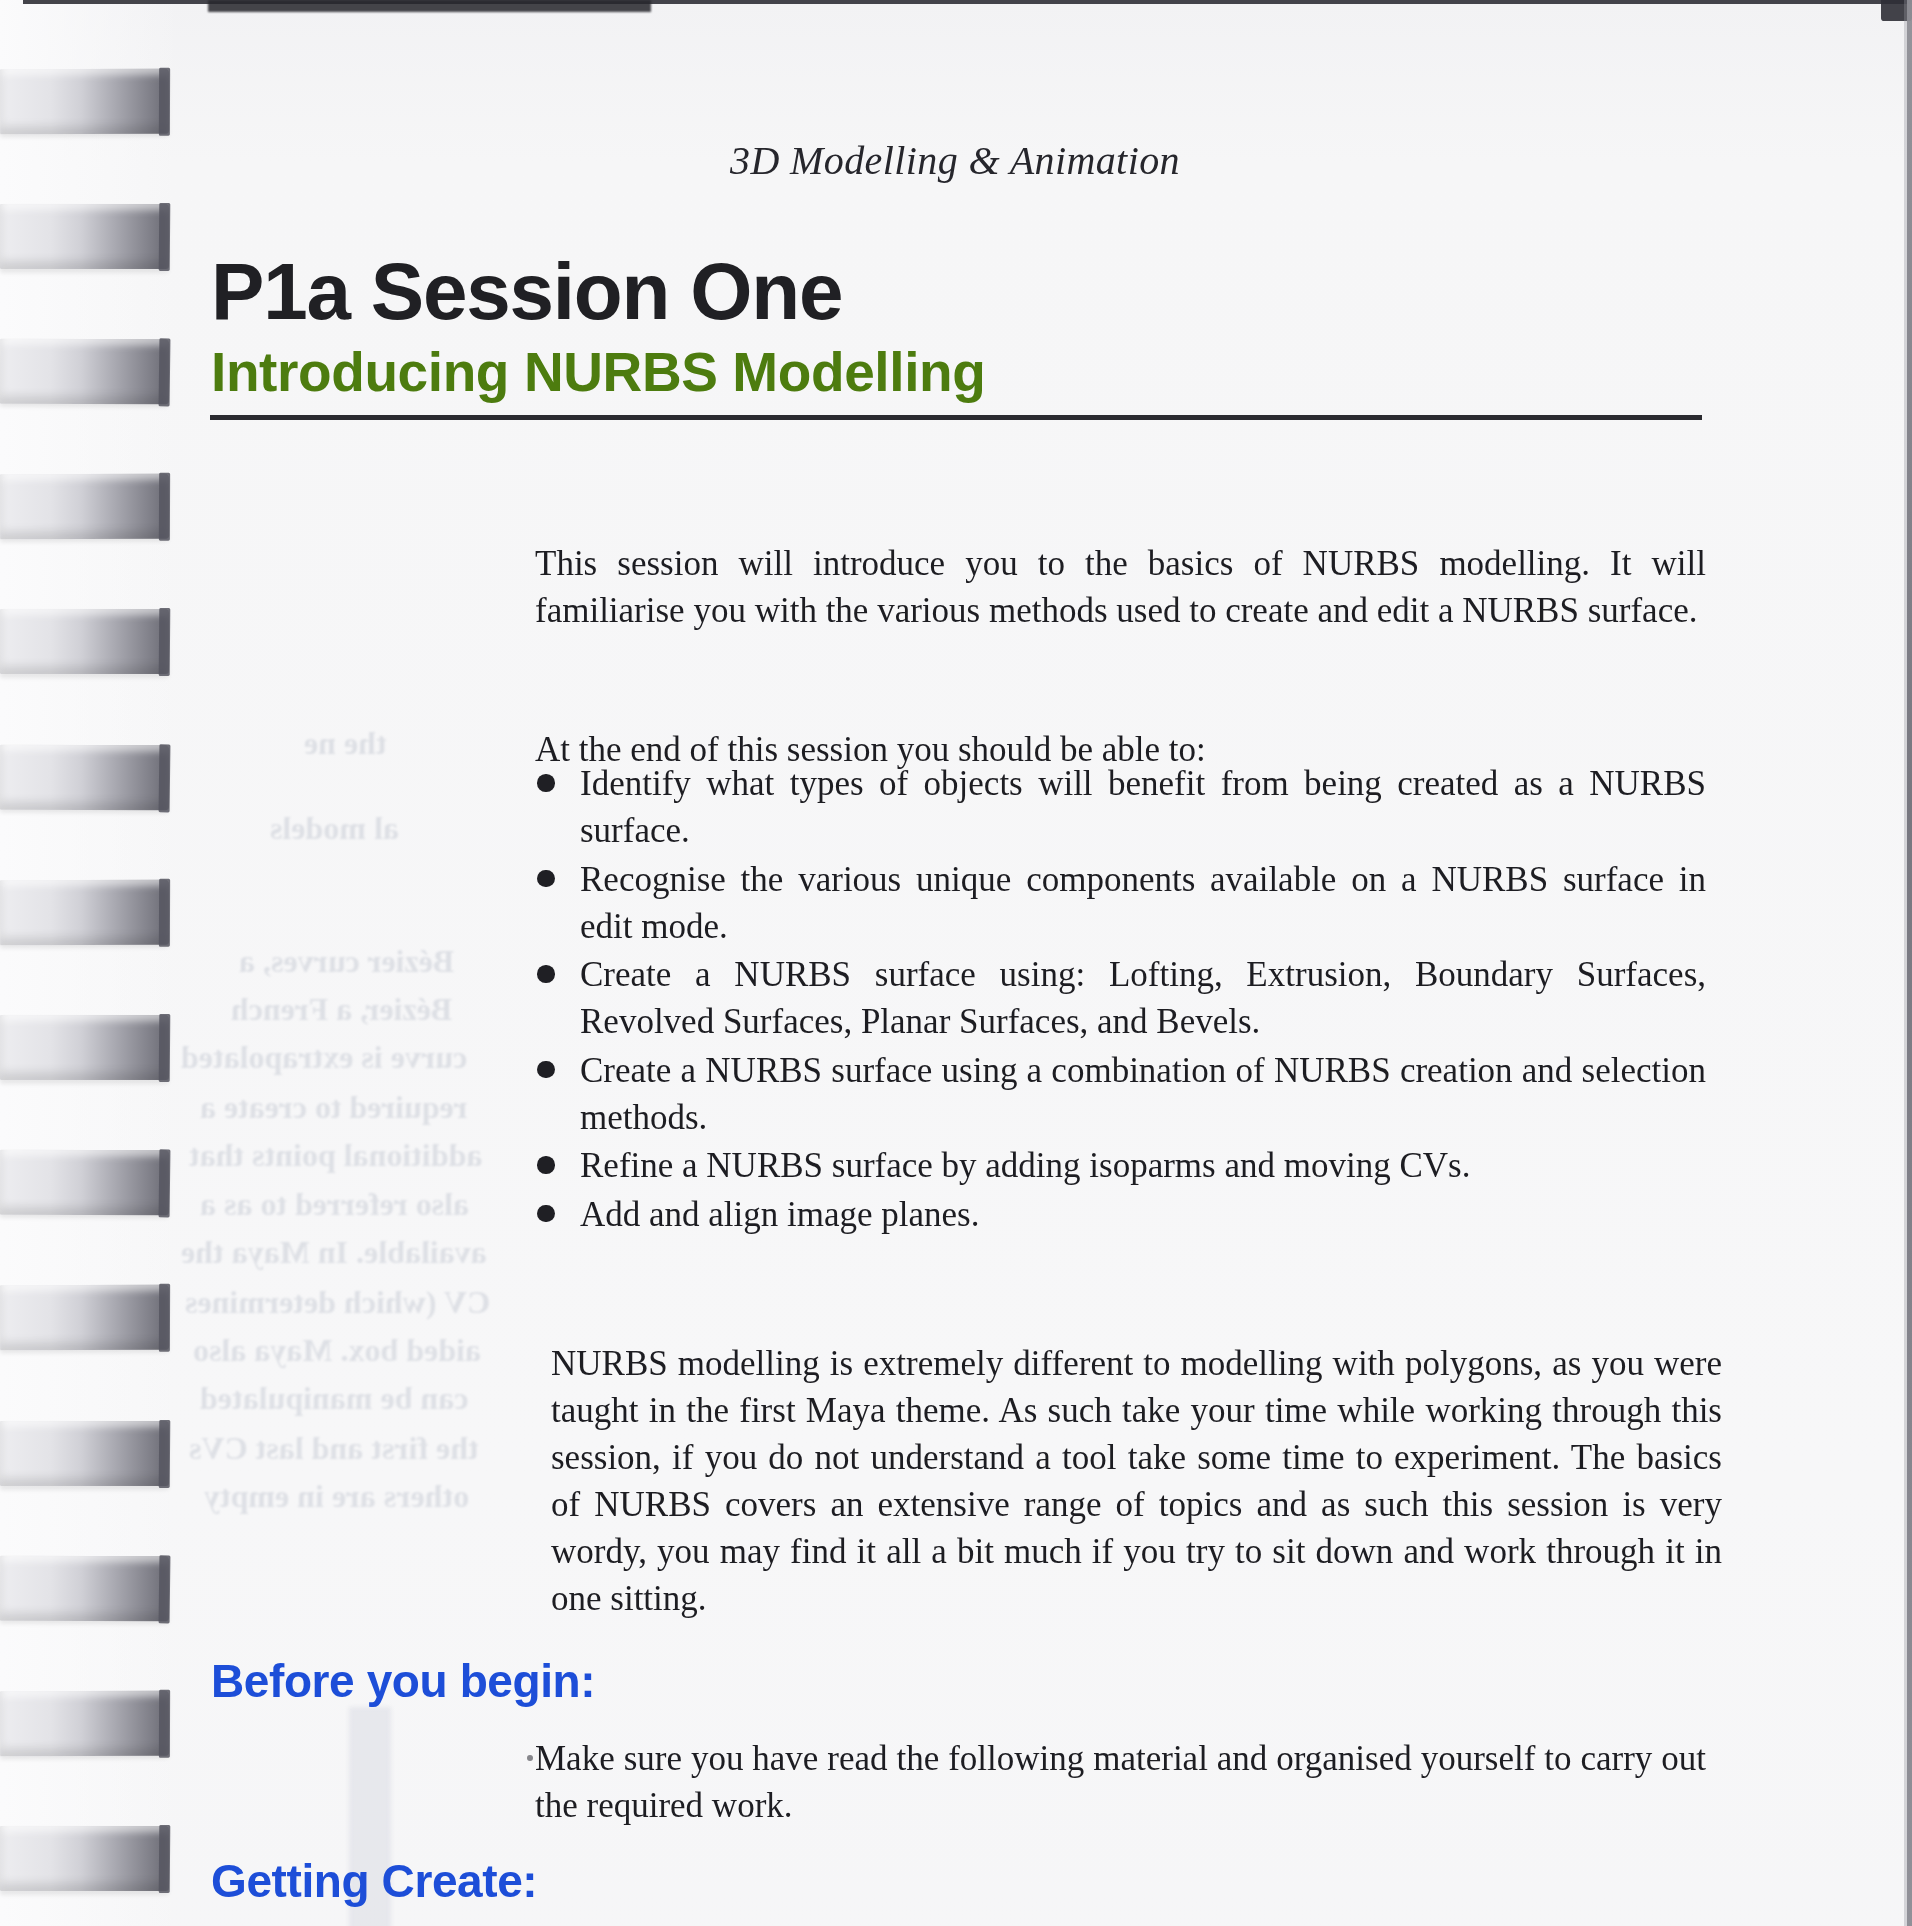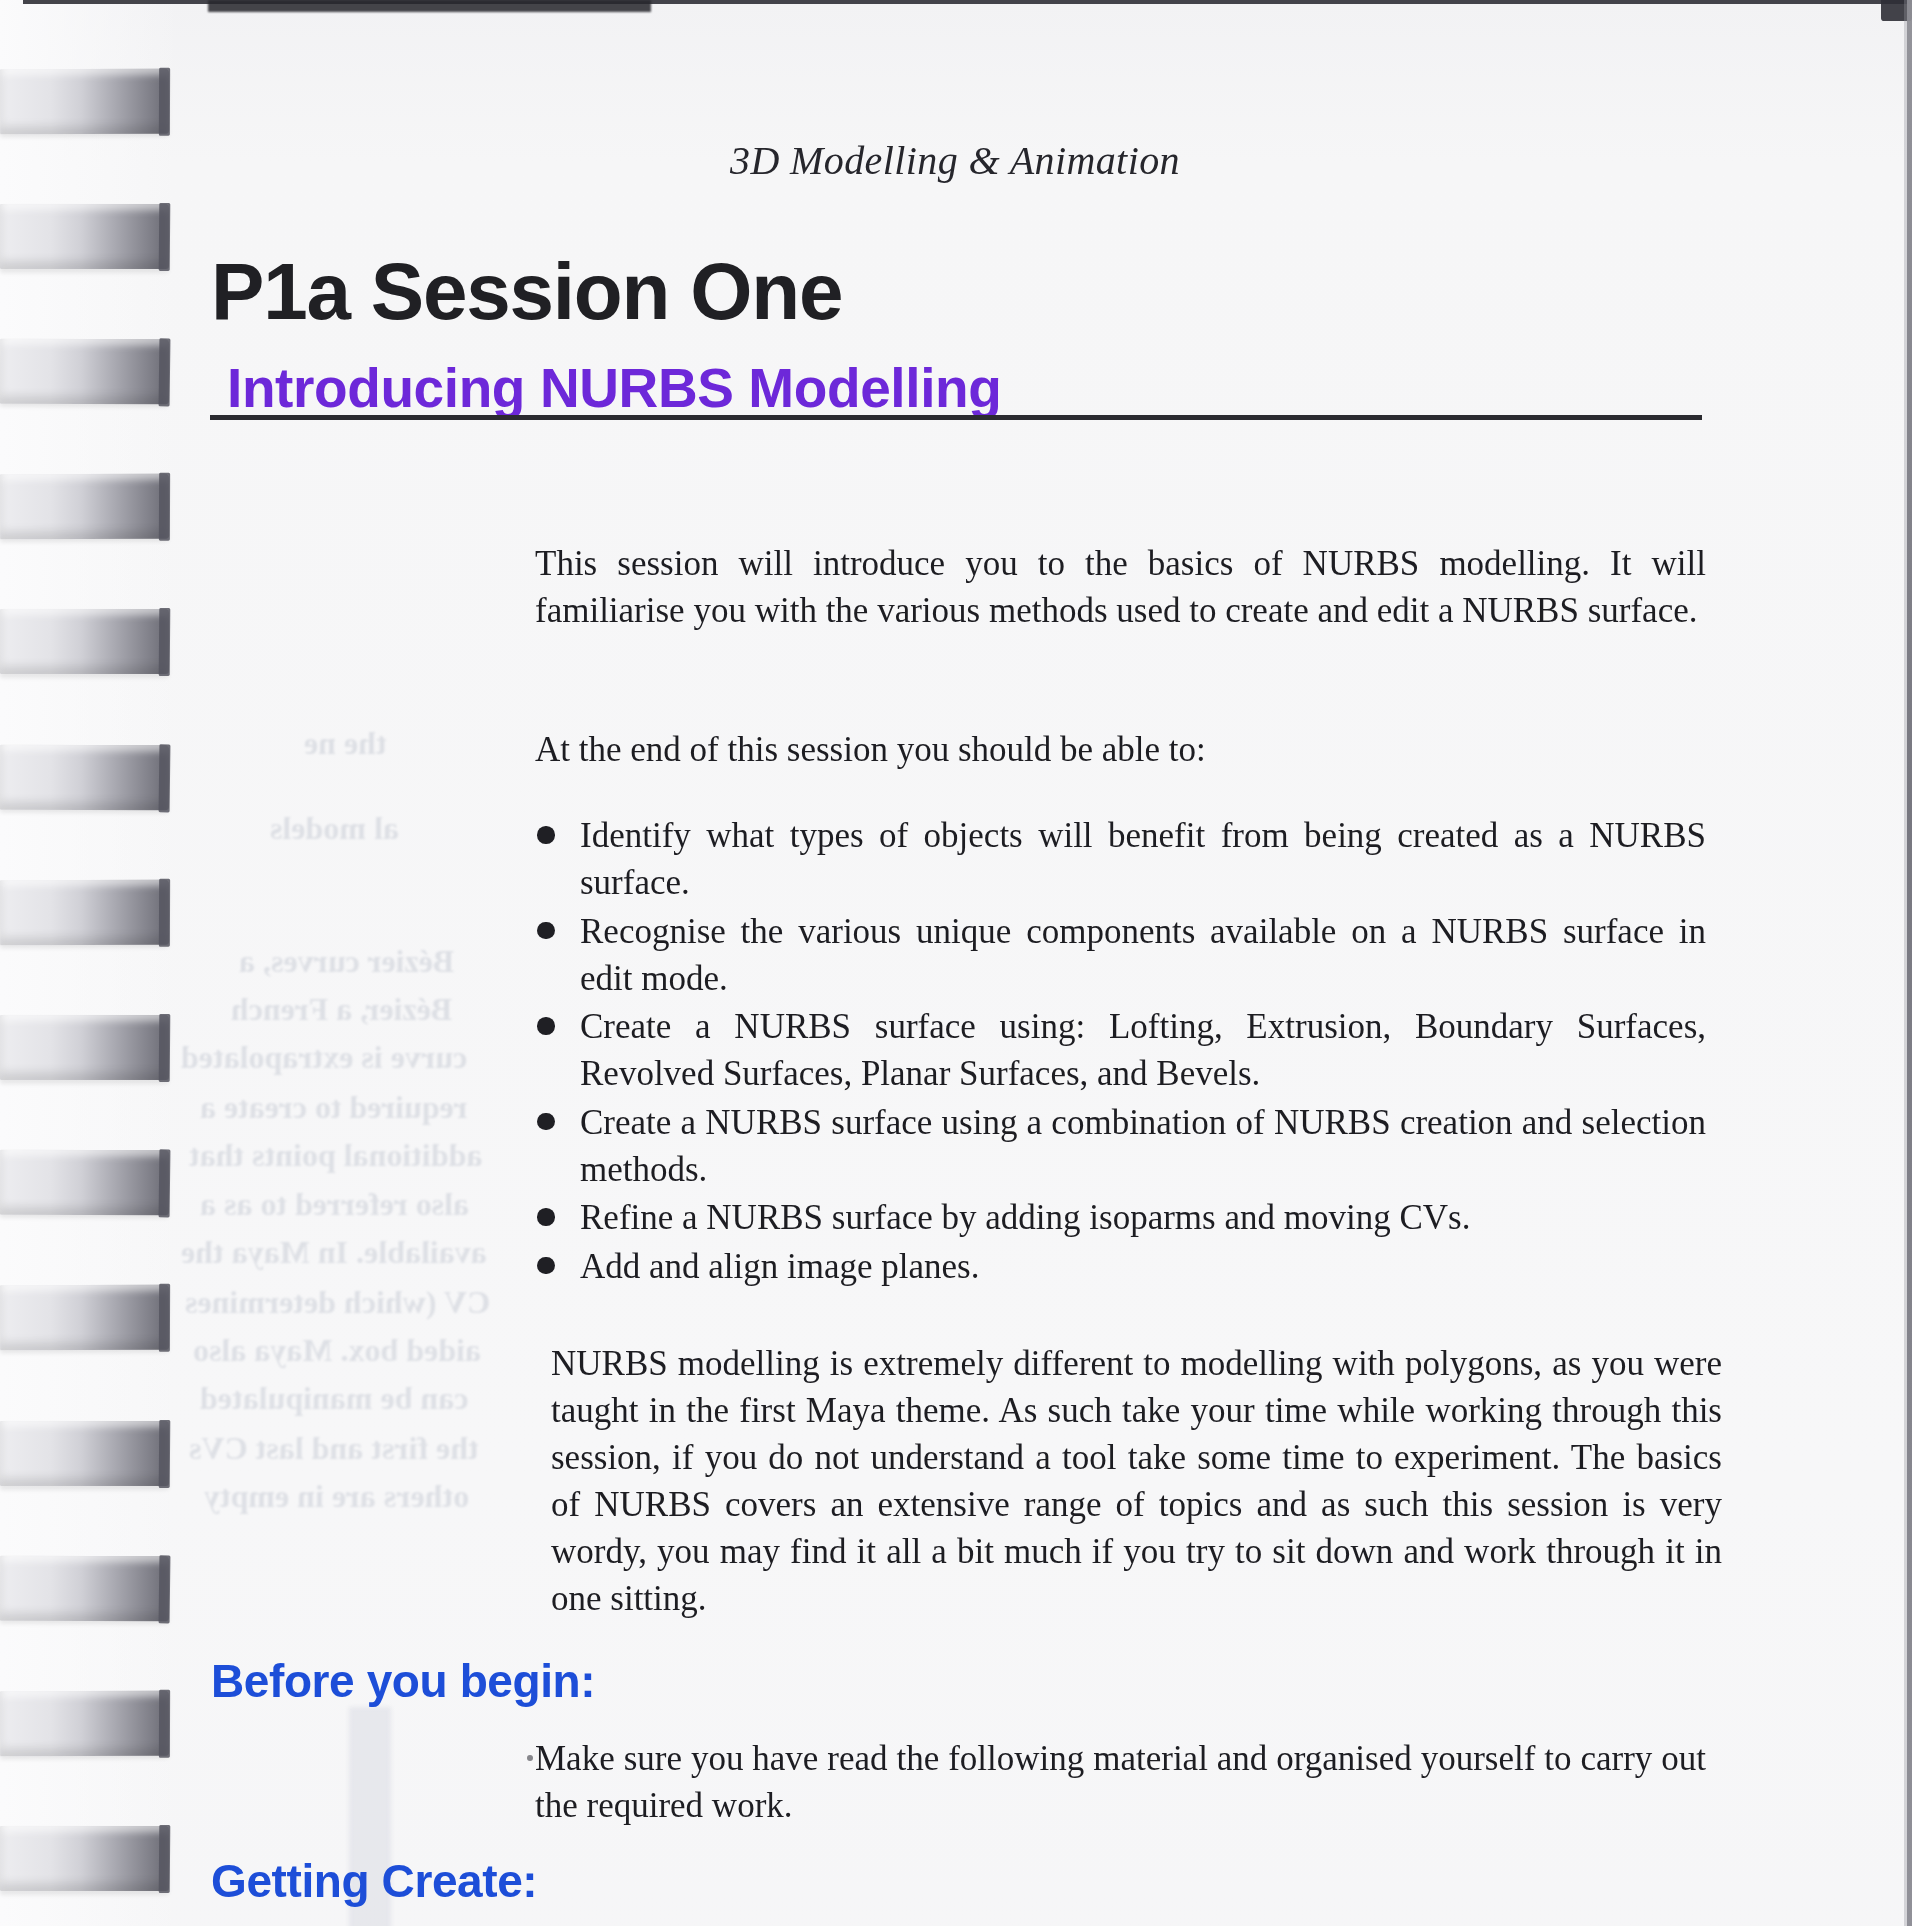--- a/index.html
+++ b/index.html
@@ -29,29 +29,29 @@
   .ghost{position:absolute;transform:scaleX(-1);font:700 32px/39px "Liberation Serif",serif;
     color:#7b869c;opacity:.20;filter:blur(1px);white-space:nowrap;}
   .shade-band{position:absolute;left:349px;top:1707px;width:42px;height:628px;
     background:rgba(195,200,212,.30);filter:blur(2.3px);}
   .speck{position:absolute;left:527px;top:1755px;width:5.8px;height:5.8px;border-radius:50%;background:#4a4a52;opacity:.65;}
   
   .running-header{position:absolute;left:730px;top:139px;
     font:italic 40px/1.1 "Liberation Serif",serif;color:#26262c;letter-spacing:0.4px;}
   h1{position:absolute;left:211px;top:250px;margin:0;
     font:bold 80px/1.05 "Liberation Sans",sans-serif;color:#202024;letter-spacing:-1.2px;}
-  .subtitle{position:absolute;left:211px;top:342px;margin:16px;
-    font:bold 55px/1.1 "Liberation Sans",sans-serif;color:#6d28d9;letter-spacing:-0.4px;}
+  .subtitle{position:absolute;left:211px;top:342px;margin:0;
+    font:bold 55px/1.1 "Liberation Sans",sans-serif;color:#4d7c0f;letter-spacing:-0.4px;}
   .rule{position:absolute;left:210px;top:415px;width:1492px;height:4.6px;background:#2b2b30;}
   .body{position:absolute;left:535px;width:1171px;margin:0;
     font:35px/47px "Liberation Serif",serif;color:#1d1d22;
     text-align:justify;text-align-last:left;-moz-text-align-last:left;}
   .pos-p1{top:540px;}
   .pos-lead{top:726px;}
-  ul.pos-bullets{top:812px;list-style:none;padding:0;}
+  ul.pos-bullets{top:760px;list-style:none;padding:0;}
   ul.pos-bullets li{position:relative;padding-left:45px;margin:0 0 1.5px 0;}
   ul.pos-bullets li::before{content:"";position:absolute;left:2.3px;top:14.3px;width:17.3px;height:17.3px;border-radius:50%;background:#1f1f24;}
   .pos-p3{top:1340px;margin-left:16px;}
   h3{position:absolute;left:211px;margin:0;
     font:bold 46px/1.1 "Liberation Sans",sans-serif;color:#1d4ed8;letter-spacing:-0.4px;}
   .pos-h-before{top:1656px;}
   .pos-p4{top:1735px;}
   .pos-h-getting{top:1856px;}
 </style>
 </head>

